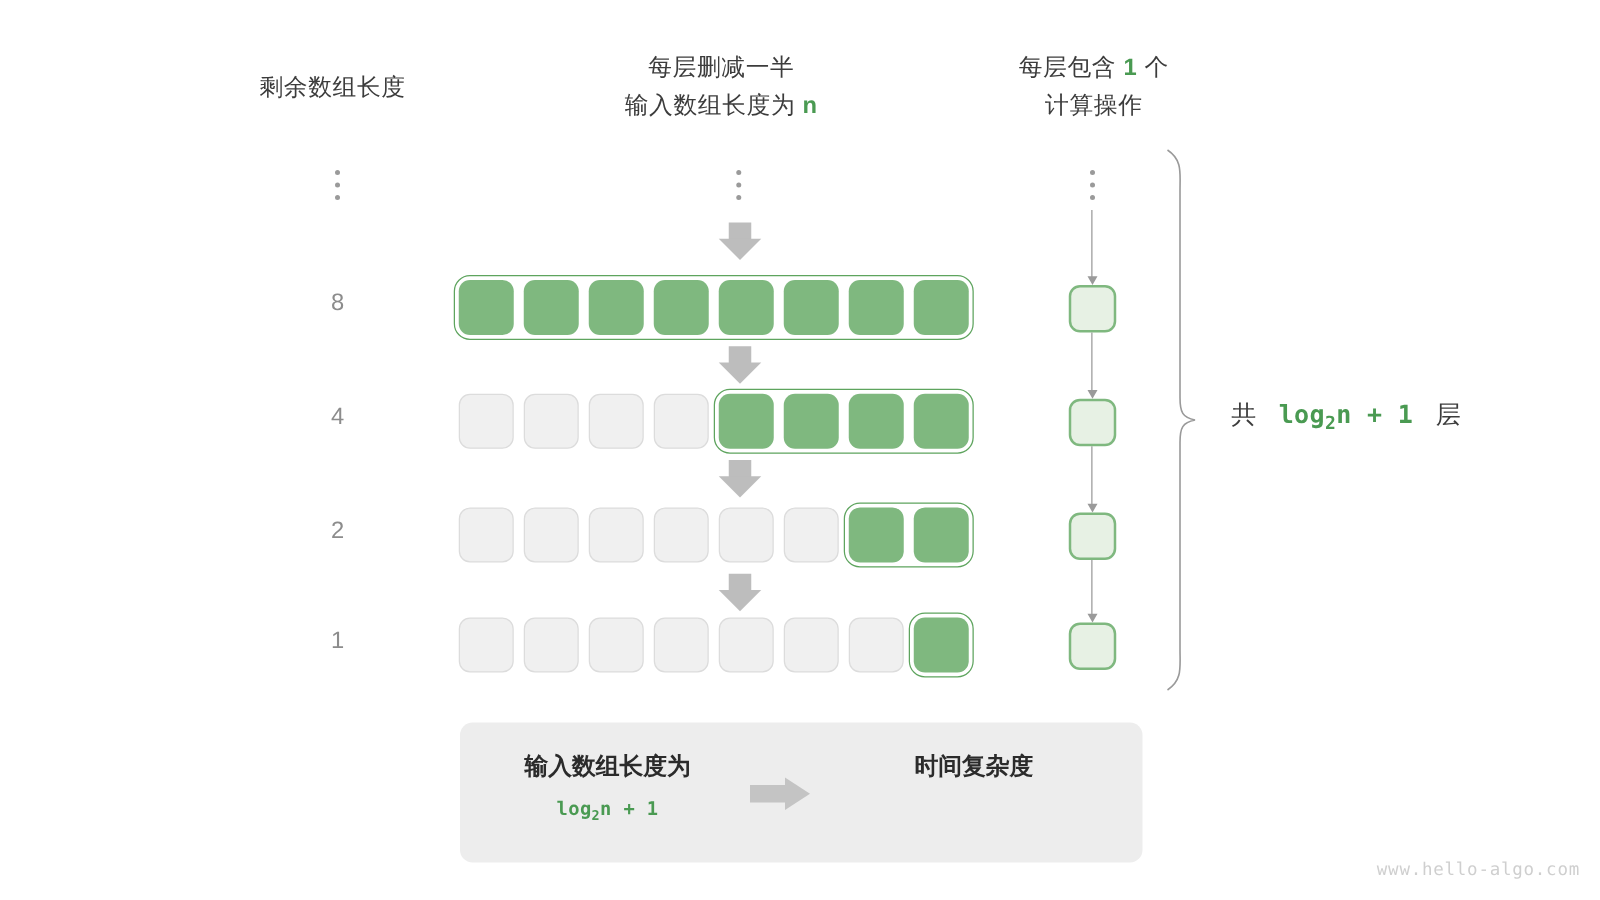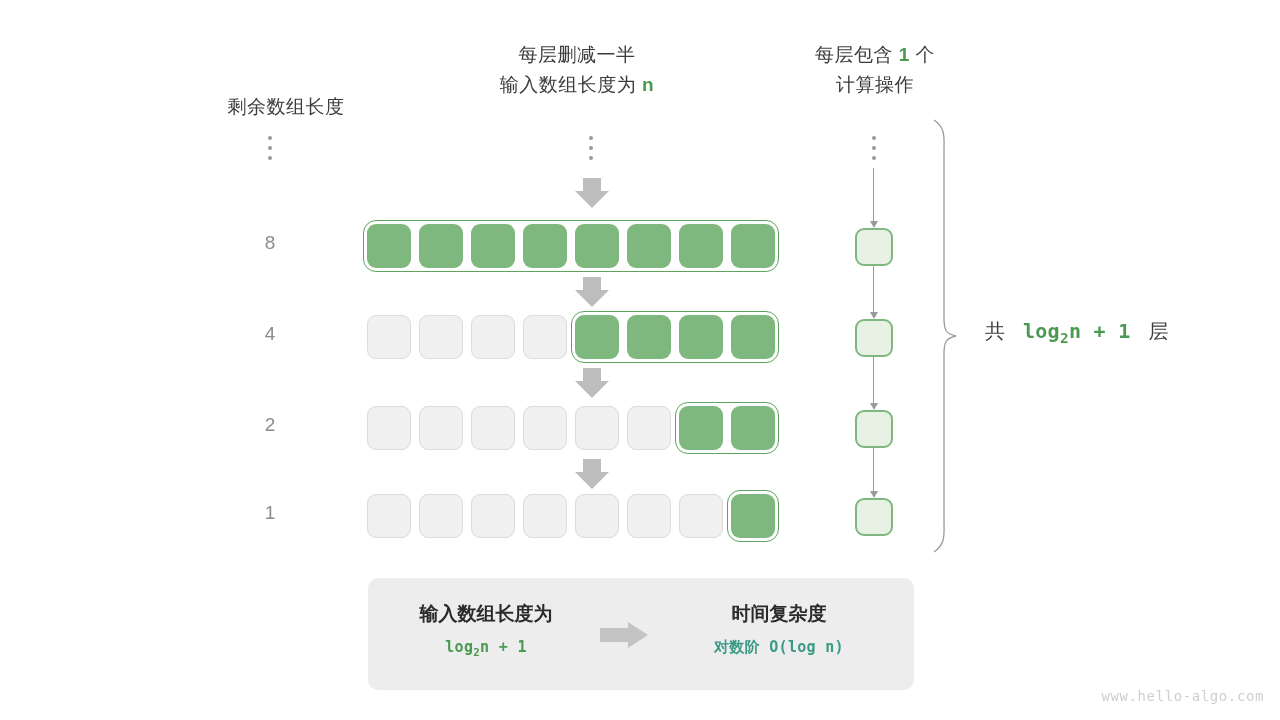--- a/index.html
+++ b/index.html
@@ -20,21 +20,21 @@
   .caption {
     position: absolute;
     text-align: center;
     font-size: 19px;
     color: #3c3c3c;
     line-height: 30px;
     letter-spacing: 0.5px;
     white-space: nowrap;
   }
   .caption .hl { color: #4a9a52; font-weight: bold; }
-  .caption-left  { left: 176px;  top: 56px;  width: 220px; margin-top: 36px; }
+  .caption-left  { left: 156px;  top: 56px;  width: 220px; }
   .caption-mid   { left: 452px;  top: 40px;  width: 250px; }
   .caption-right { left: 770px;  top: 40px;  width: 210px; }
 
   
   .level-label {
     position: absolute;
     width: 40px;
     text-align: center;
     font-size: 19px;
     color: #8c8c8c;
@@ -343,17 +343,16 @@
     <div class="value"><span>log</span><sub>2</sub><span>n + 1</span></div>
   </div>
 
   <div class="summary-arrow">
     <div class="shaft"></div>
     <div class="head"></div>
   </div>
 
   <div class="sum-col right">
     <div class="title">时间复杂度</div>
-    <div class="value">对数阶 O(log n)</div>
   </div>
 </div>
 
 <div class="watermark">www.hello-algo.com</div>
 
 </body></html>

